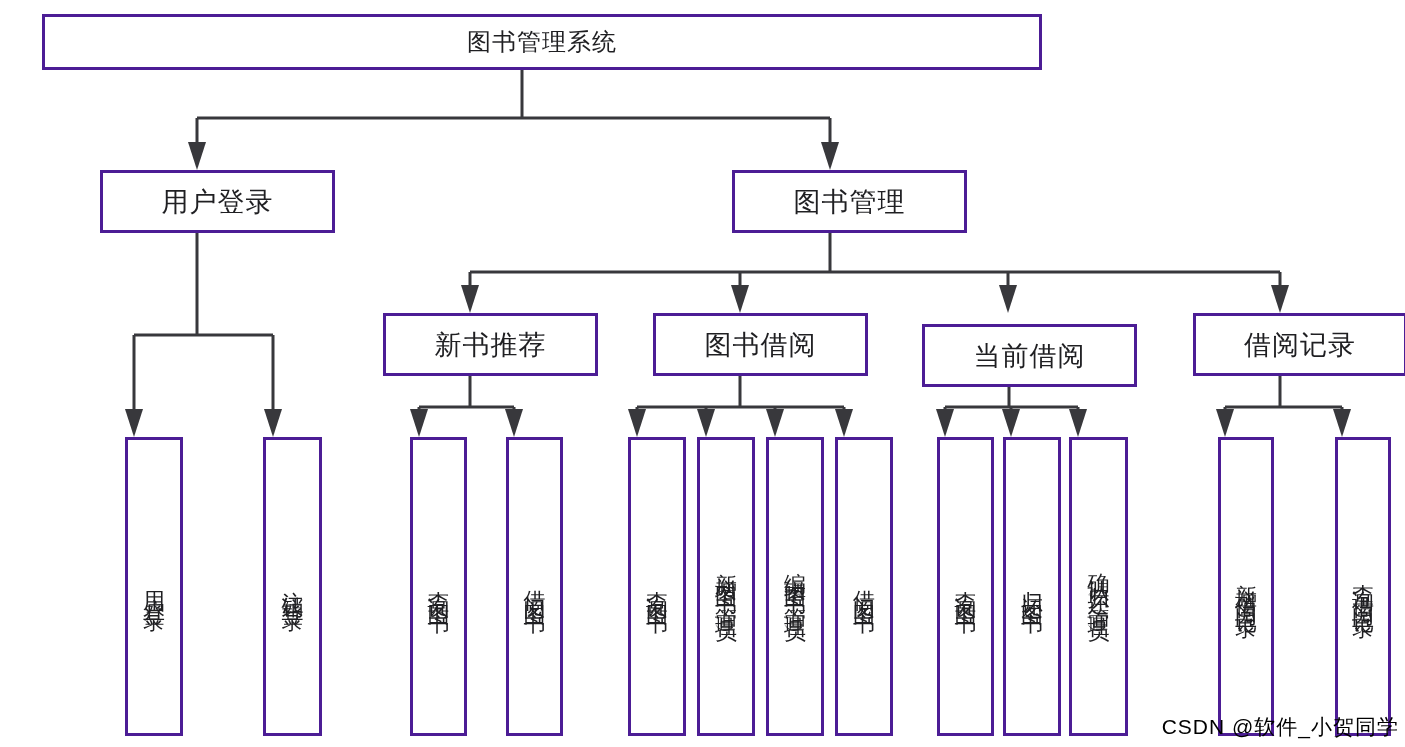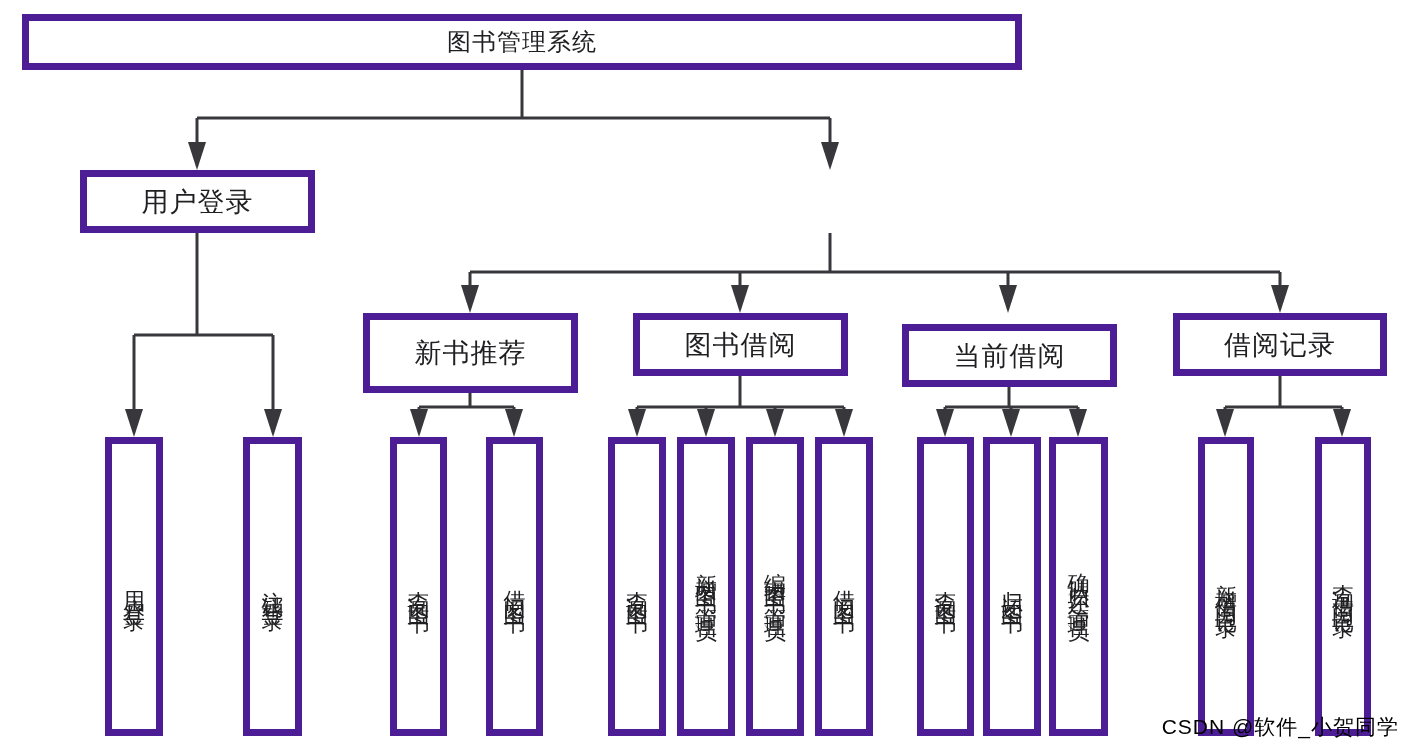--- a/index.html
+++ b/index.html
@@ -10,24 +10,25 @@
     font-family:"Liberation Sans","DejaVu Sans",sans-serif;
     color:#1f1f22;
     overflow:hidden;
   }
   #wires{position:absolute;left:0;top:0;width:1405px;height:747px;}
   #wires path{stroke:#38383c;stroke-width:3;fill:none;}
   #wires polygon{fill:#38383c;stroke:none;}
   .node{
     position:absolute;
     box-sizing:border-box;
-    border:7px solid #4c1d95;
+    border:3px solid #4c1d95;
     background:#ffffff;
     display:flex;align-items:center;justify-content:center;
     text-align:center;
+    margin-left:20px;
   }
   .root-node{font-size:24px;letter-spacing:1px;}
   .branch-node{font-size:27px;letter-spacing:1px;}
   .leaf-node span{
     writing-mode:vertical-rl;
     text-orientation:mixed;
     font-size:22px;
     letter-spacing:7px;
     line-height:1;
     white-space:nowrap;
@@ -89,22 +90,25 @@
     </g>
   </svg>
 
   <div class="node root-node" style="left:22px;top:14px;width:1000px;height:56px;">
     <span>图书管理系统</span>
   </div>
 
   <div class="node branch-node" style="left:80px;top:170px;width:235px;height:63px;">
     <span>用户登录</span>
   </div>
+  <div class="node branch-node" style="left:712px;top:170px;width:235px;height:63px;">
+    <span>图书管理</span>
+  </div>
 
-  <div class="node branch-node" style="left:363px;top:313px;width:215px;height:80px;">
+  <div class="node branch-node" style="left:363px;top:313px;width:215px;height:63px;">
     <span>新书推荐</span>
   </div>
   <div class="node branch-node" style="left:633px;top:313px;width:215px;height:63px;text-align:center;">
     <span>图书借阅</span>
   </div>
   <div class="node branch-node" style="left:902px;top:324px;width:215px;height:63px;">
     <span>当前借阅</span>
   </div>
   <div class="node branch-node" style="left:1173px;top:313px;width:214px;height:63px;align-items:center;">
     <span>借阅记录</span>

